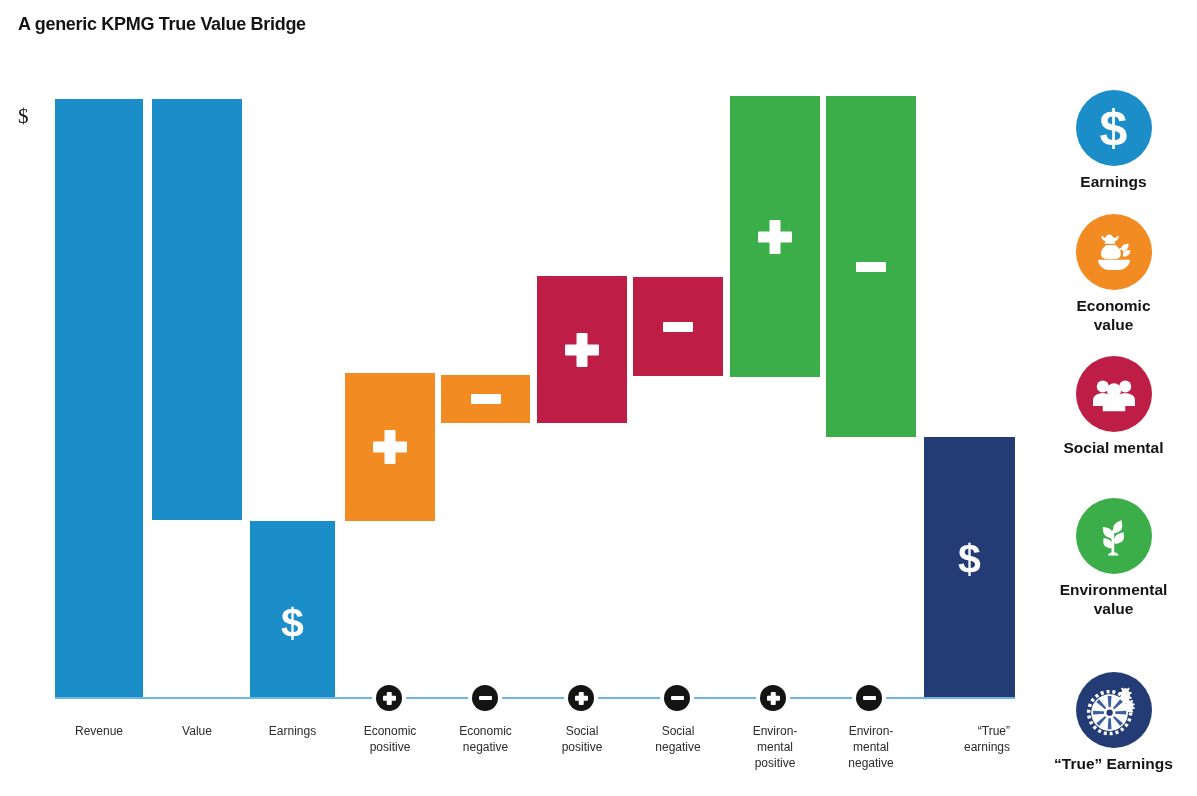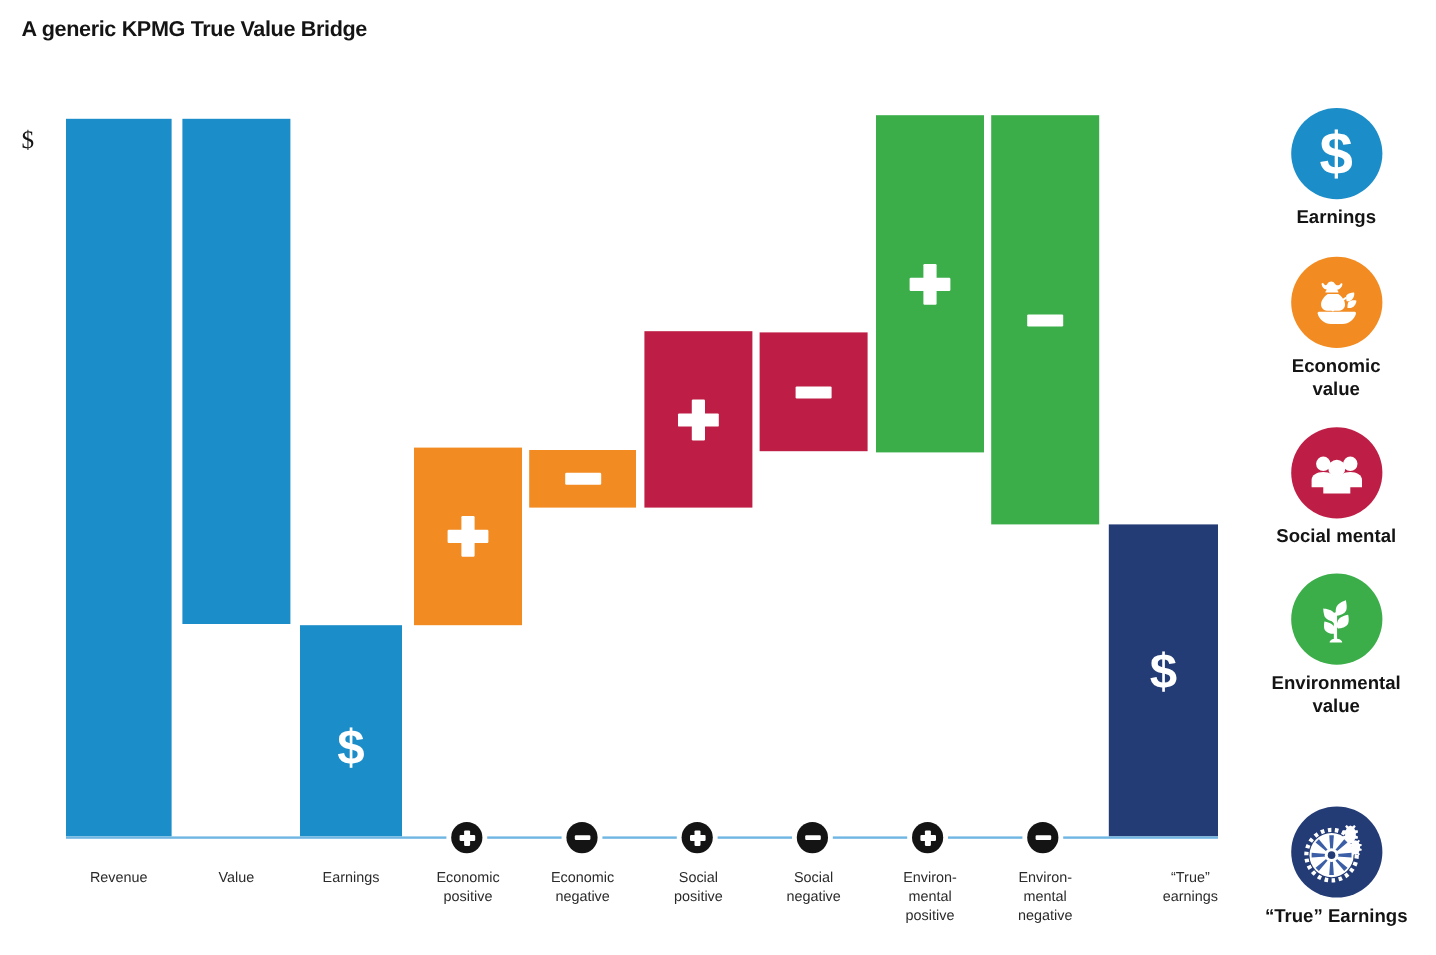--- a/index.html
+++ b/index.html
@@ -271,21 +271,21 @@
       <div class="x-label" style="left: 723px; width: 104px;">
         <div>Environ-</div>
         <div>mental</div>
         <div>positive</div>
       </div>
       <div class="x-label" style="left: 819px; width: 104px;">
         <div>Environ-</div>
         <div>mental</div>
         <div>negative</div>
       </div>
-      <div class="x-label" style="left: 940px; width: 104px;">
+      <div class="x-label" style="left: 906px; width: 104px; text-align: right;">
         <div>“True”</div>
         <div>earnings</div>
       </div>
     </div>
 </div>
 
 <div id="legend">
     <div class="legend-item" style="top: 0px;">
       <div class="legend-badge" style="background: rgb(27, 141, 200);">
         <span style="font-size:50px;font-weight:bold;color:#fff;line-height:1;font-family:'Liberation Sans',sans-serif;">$</span>
@@ -323,21 +323,21 @@
           <path d="M34 48v-8c0-5.5 5.8-9 13-9s13 3.5 13 9v8H34z"></path>
           <circle cx="32" cy="27" r="9.5"></circle>
           <path d="M17 55v-9.5C17 39 23.7 35 32 35s15 4 15 10.5V55H17z"></path>
         </g>
       </svg>
       </div>
       <div class="legend-label">
         <div>Social mental</div>
       </div>
     </div>
-    <div class="legend-item" style="top: 388px;">
+    <div class="legend-item" style="top: 408px;">
       <div class="legend-badge" style="background: rgb(59, 174, 73);">
         <svg viewBox="0 0 64 64" width="48" height="48" aria-hidden="true">
         <g fill="#ffffff">
           <path d="M30.5 56c-1 0-1.8-.8-1.8-1.8V26c0-1 .8-1.8 1.8-1.8s1.8.8 1.8 1.8v28.2c0 1-.8 1.8-1.8 1.8z"></path>
           <path d="M31 34c-1 1-9 0-11.5-3.5S17 20 17 20s8.4.6 11.4 4.3C31 27.4 32 33 31 34z"></path>
           <path d="M32 28c1.2.8 8.8-1.6 10.4-5.6S42 11 42 11s-7.8 2.4-10 6.7C30 21.4 30.8 27.2 32 28z"></path>
           <path d="M33 42c1.1.9 9-.6 11.2-4.4 2.2-3.8.4-10.6.4-10.6s-8.1 1.4-10.7 5.4C31.4 36.3 31.9 41.1 33 42z"></path>
           <path d="M29.5 48c-1 .9-8.5-.3-10.6-3.8-2.1-3.5-.6-9.7-.6-9.7s7.6 1.1 10.1 4.8c2.2 3.3 2.1 7.8 1.1 8.7z"></path>
           <path d="M31 26c.5-4.5 3.3-9.3 7.8-12.3.7-.5 1.6-.3 2 .4.5.7.3 1.6-.4 2C36.5 18.7 34 22.9 33.6 26.6L31 26z"></path>
           <path d="M31.5 40c-2-3.5-5.6-6.8-9.6-8.3-.8-.3-1.2-1.1-.9-1.9.3-.8 1.1-1.2 1.9-.9 4.6 1.7 8.6 5.4 10.9 9.4L31.5 40z"></path>

